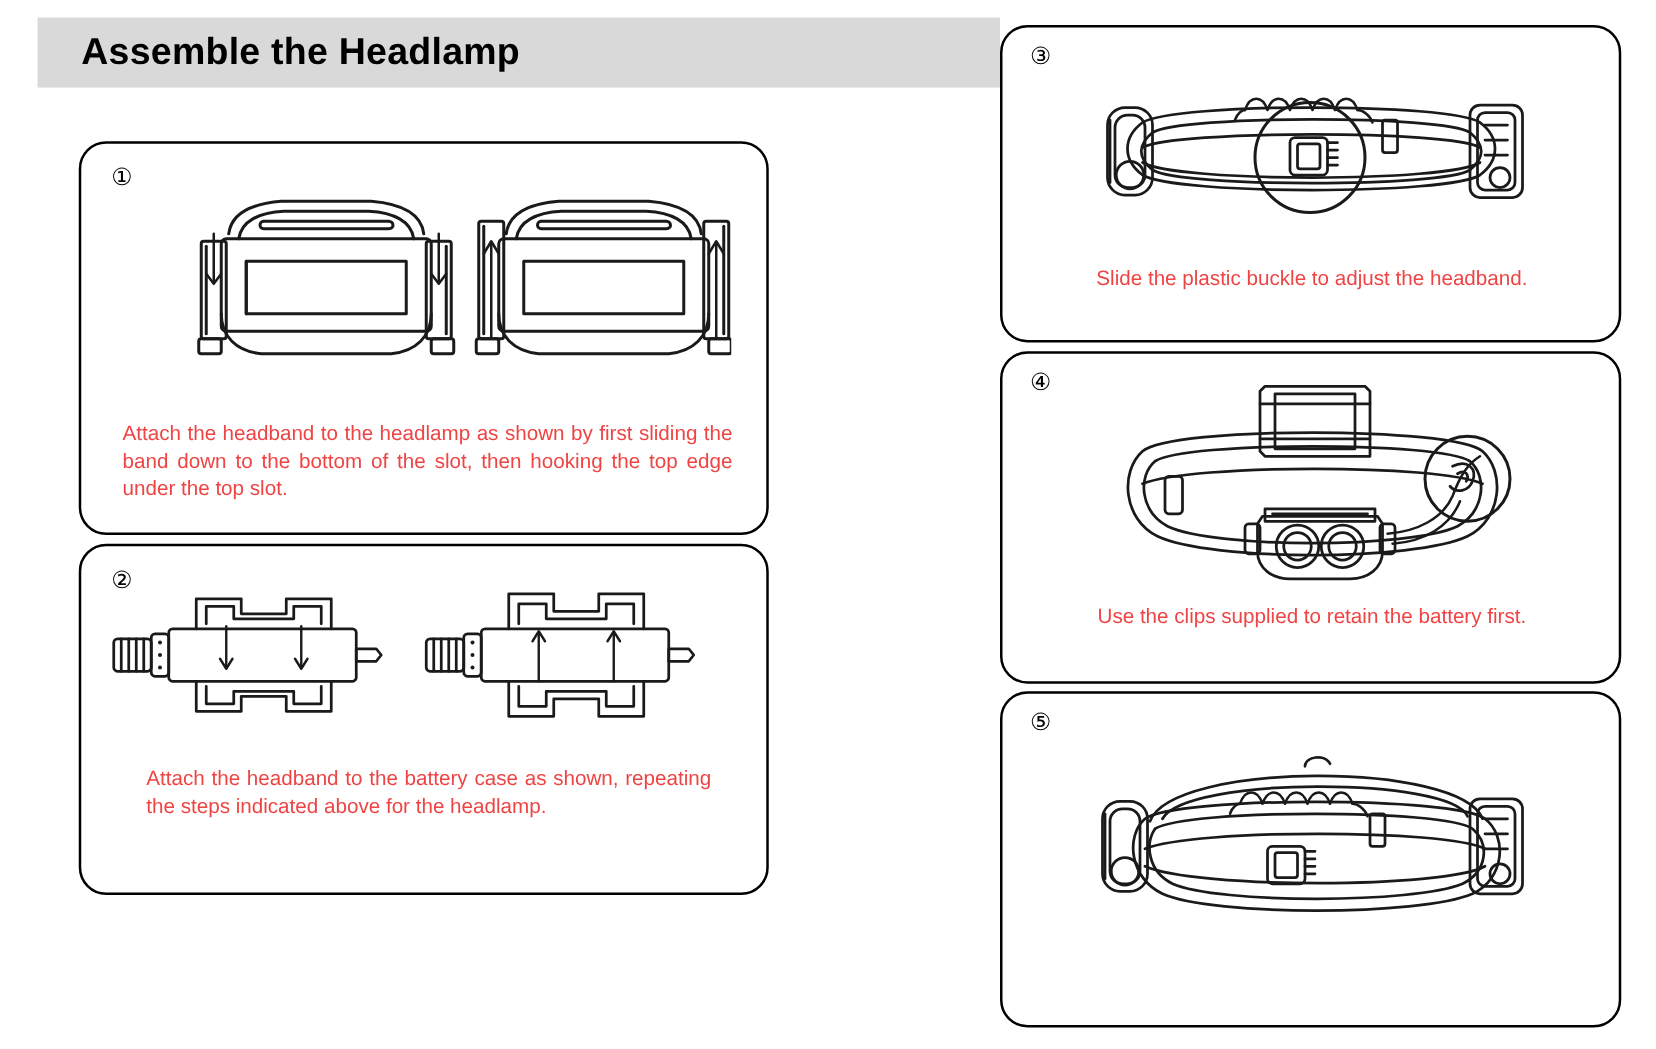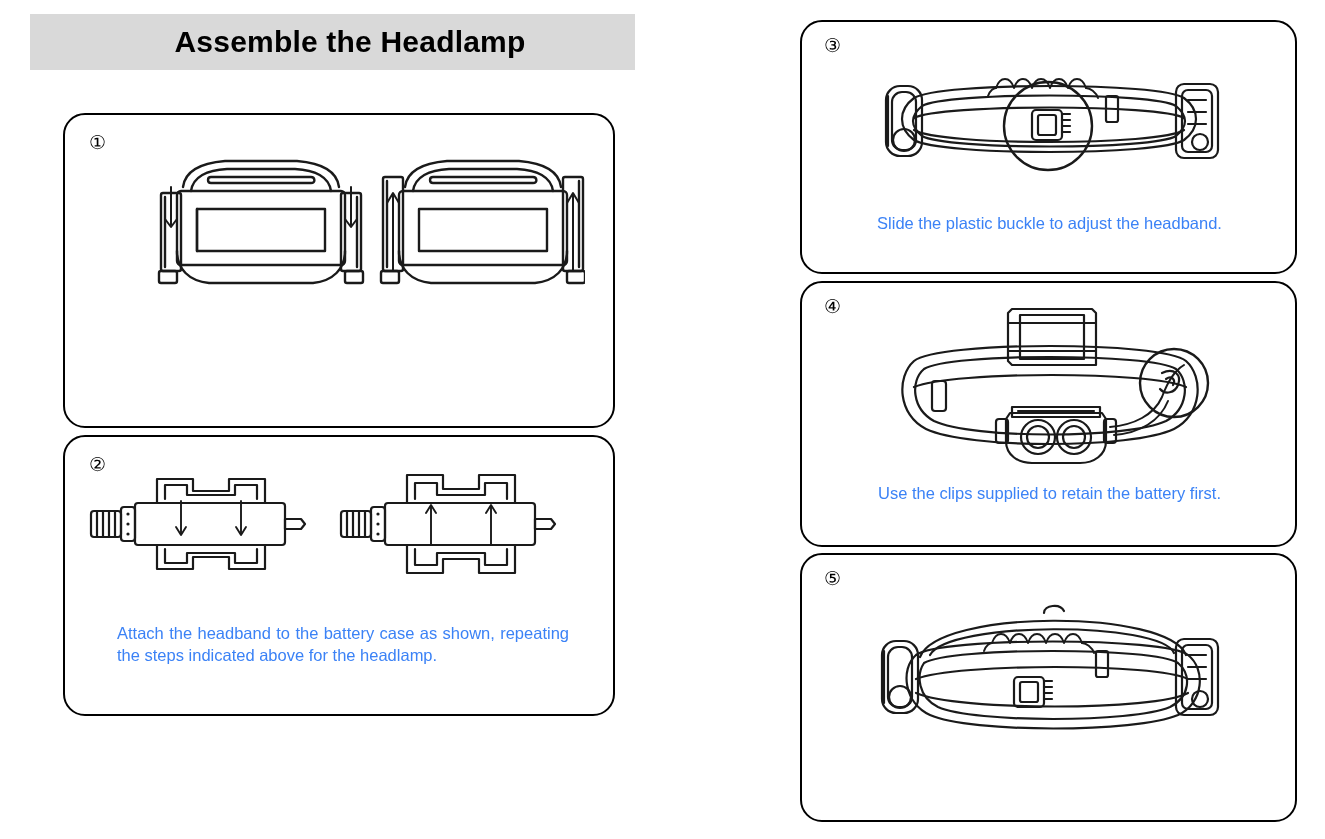--- a/index.html
+++ b/index.html
@@ -19,26 +19,25 @@
     position: relative;
     width: 1325px;
     height: 839px;
   }
 
   
   .title-banner {
     position: absolute;
     left: 30px;
     top: 14px;
-    width: 605px;
+    width: 770px;
     height: 56px;
     background: #d9d9d9;
     display: flex;
     align-items: center;
-    justify-content: center;
   }
   .title-banner .title-text {
     font-size: 30px;
     font-weight: bold;
     letter-spacing: 0.2px;
     margin-left: 35px;
     color: #000;
   }
 
   
@@ -52,21 +51,21 @@
   .step-num {
     position: absolute;
     font-size: 19px;
     line-height: 1;
     color: #000;
   }
   .caption {
     position: absolute;
     font-size: 16.5px;
     line-height: 1.33;
-    color: #3b82f6;
+    color: #ef4444;
   }
   .caption.justify { text-align: justify; }
   .caption.center { text-align: center; }
 
   
   #panel-1 { left: 63px;  top: 113px; width: 552px; height: 315px; }
   #panel-2 { left: 63px;  top: 435px; width: 552px; height: 281px; }
 
   
   #panel-3 { left: 800px; top: 20px;  width: 497px; height: 254px; }
@@ -140,20 +139,21 @@
           <g stroke-width="2">
             <path d="M56 124 L56 48"></path>
             <path d="M50 56 L56 46 L62 56"></path>
             <path d="M236 124 L236 48"></path>
             <path d="M230 56 L236 46 L242 56"></path>
           </g>
         </g>
       </svg>
     </div>
 
+    <div class="caption justify" style="left:33px; top:222px; width:488px;">Attach the headband to the headlamp as shown by first sliding the band down to the bottom of the slot, then hooking the top edge under the top slot.</div>
   </div>
 
   <div class="panel" id="panel-2">
     <div class="step-num" style="left:24px; top:18px;">②</div>
 
     <div class="art" style="left:14px; top:26px;">
       <svg width="520" height="130" viewBox="0 0 520 130" fill="none" stroke="#1a1a1a" stroke-width="2.2" stroke-linejoin="round" stroke-linecap="round">
 
         <g transform="translate(8,8)">
 
@@ -199,21 +199,21 @@
           <g stroke-width="1.9">
             <path d="M94 74 L94 36"></path>
             <path d="M89 42 L94 34 L99 42"></path>
             <path d="M154 74 L154 36"></path>
             <path d="M149 42 L154 34 L159 42"></path>
           </g>
         </g>
       </svg>
     </div>
 
-    <div class="caption justify" style="left:52px; top:186px; width:452px;">Attach the headband to the battery case as shown, repeating the steps indicated above for the headlamp.</div>
+    <div class="caption justify" style="left:52px; top:176px; width:452px;">Attach the headband to the battery case as shown, repeating the steps indicated above for the headlamp.</div>
   </div>
 
   <div class="panel" id="panel-3">
     <div class="step-num" style="left:22px; top:14px;">③</div>
 
     <div class="art" style="left:68px; top:44px;">
       <svg width="360" height="140" viewBox="0 0 360 140" fill="none" stroke="#1a1a1a" stroke-width="2.2" stroke-linejoin="round" stroke-linecap="round">
 
         <path d="M44 32 C70 16 290 16 314 32 C330 44 330 62 314 74 C290 90 70 90 44 74 C28 62 28 44 44 32 Z"></path>
         <path d="M52 40 C76 26 284 26 306 40 C318 50 318 60 306 70 C284 84 76 84 52 70 C40 60 40 50 52 40 Z"></path>

